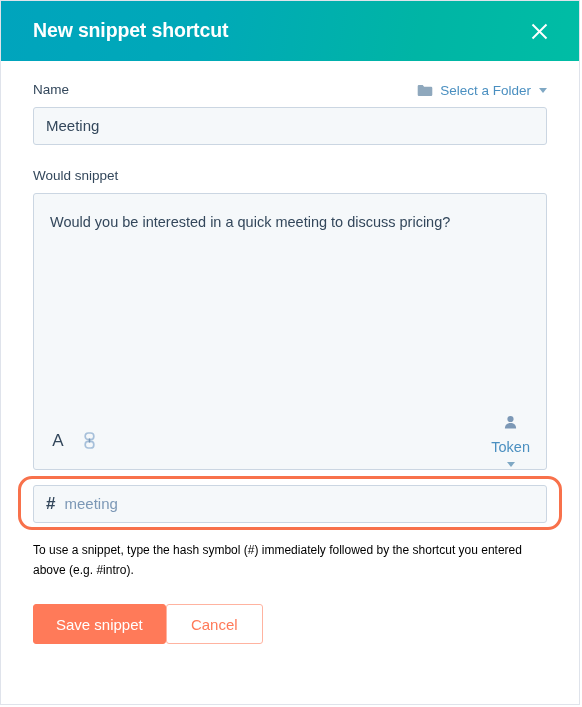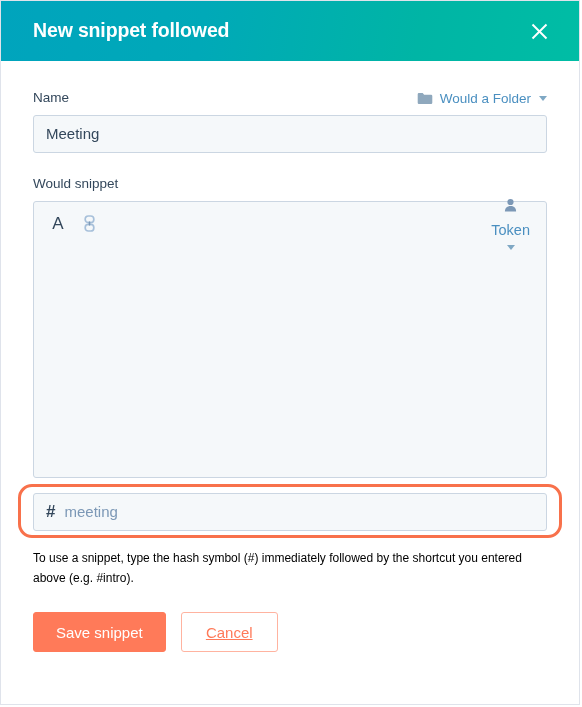--- a/index.html
+++ b/index.html
@@ -52,21 +52,20 @@
     justify-content: center;
     cursor: pointer;
     margin-right: 4px;
   }
   .close-button svg { display: block; }
 
   
   .dialog-body {
     padding: 20px 32px 0 32px;
     box-sizing: border-box;
-    margin-top: 8px;
   }
 
   .field-label-row {
     display: flex;
     align-items: center;
     justify-content: space-between;
     margin-bottom: 7px;
   }
   .field-label {
     font-size: 13.5px;
@@ -215,21 +214,20 @@
     font-size: 12px;
     color: #000000;
     line-height: 1.72;
     max-width: 510px;
   }
 
   
   .footer {
     display: flex;
     align-items: center;
-    gap: 15px;
     margin-top: 23px;
   }
   .btn {
     height: 40px;
     border-radius: 3px;
     font-size: 15px;
     display: flex;
     align-items: center;
     justify-content: center;
     cursor: pointer;
@@ -242,64 +240,66 @@
     border: 1px solid #ff7a59;
     padding: 0 22px;
     min-width: 131px;
   }
   .btn-secondary {
     background: #ffffff;
     color: #ff7a59;
     border: 1px solid #ffb3a0;
     padding: 0 22px;
     min-width: 97px;
-    text-decoration: underline;
   }
 </style>
 </head>
 <body>
 
 <div class="dialog">
 
   <div class="dialog-header">
-    <div class="dialog-title">New snippet followed</div>
+    <div class="dialog-title">New snippet shortcut</div>
     <div class="close-button">
       <svg width="19" height="19" viewBox="0 0 19 19">
         <line x1="2.5" y1="2.5" x2="16.5" y2="16.5" stroke="#ffffff" stroke-width="1.9"></line>
         <line x1="16.5" y1="2.5" x2="2.5" y2="16.5" stroke="#ffffff" stroke-width="1.9"></line>
       </svg>
     </div>
   </div>
 
   <div class="dialog-body">
 
     <div class="field-label-row">
       <div class="field-label">Name</div>
       <div class="folder-select">
         <span class="folder-icon">
           <svg width="16" height="13" viewBox="0 0 16 13">
             <path d="M0.7 2.2 A1.2 1.2 0 0 1 1.9 1.0 L5.7 1.0 L7.1 2.8 L14.1 2.8 A1.2 1.2 0 0 1 15.3 4.0 L15.3 10.8 A1.2 1.2 0 0 1 14.1 12.0 L1.9 12.0 A1.2 1.2 0 0 1 0.7 10.8 Z" fill="#8fa8bd"></path>
           </svg>
         </span>
-        <span>Would a Folder</span>
+        <span>Select a Folder</span>
         <span class="caret"></span>
       </div>
     </div>
 
     <div class="text-input">
       <span>Meeting</span>
     </div>
 
     <div class="spacer-20"></div>
 
     <div class="field-label-row">
       <div class="field-label">Would snippet</div>
     </div>
 
     <div class="editor">
+      <div class="editor-content">
+        <span>Would you be interested in a quick meeting to discuss pricing?</span>
+      </div>
       <div class="editor-toolbar">
         <div class="toolbar-left">
           <div class="tool-icon letter-a">A</div>
           <div class="tool-icon">
             <svg width="11" height="17" viewBox="0 0 11 17">
               <rect x="1.2" y="1" width="8.6" height="6.6" rx="3.1" fill="none" stroke="#a7c0da" stroke-width="1.7"></rect>
               <rect x="1.2" y="9.4" width="8.6" height="6.6" rx="3.1" fill="none" stroke="#a7c0da" stroke-width="1.7"></rect>
               <line x1="5.5" y1="6.4" x2="5.5" y2="10.6" stroke="#7c98b6" stroke-width="1.5"></line>
             </svg>
           </div>

